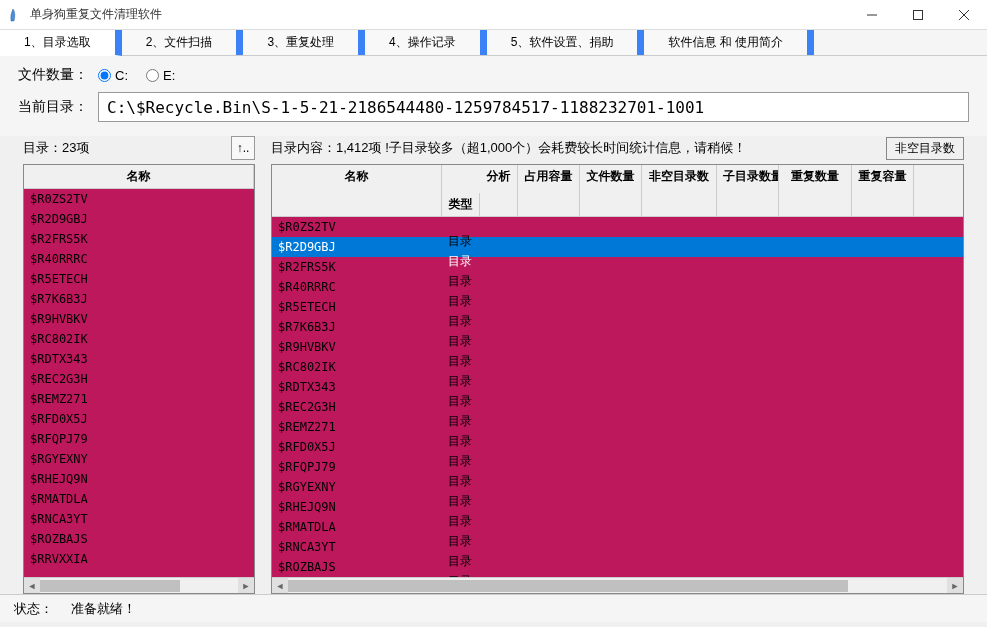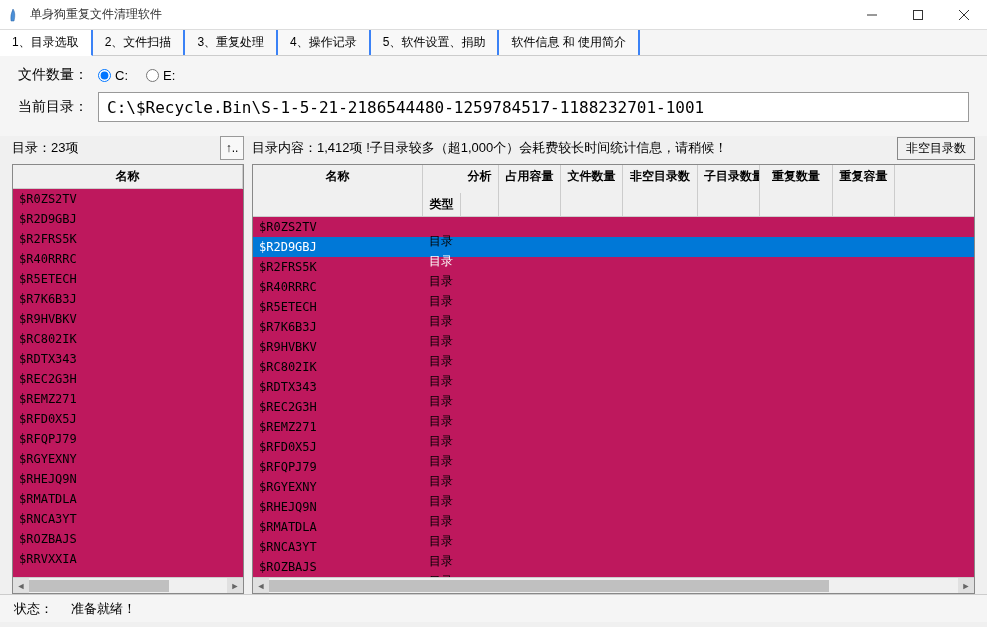--- a/index.html
+++ b/index.html
@@ -2,29 +2,29 @@
 <html><head>
 <meta charset="utf-8">
 <style>
 * { box-sizing: border-box; margin: 0; padding: 0; }
 body { font-family: "Microsoft YaHei", SimSun, sans-serif; font-size: 12px; background: #f0f0f0; width: 987px; height: 627px; overflow: hidden; }
 .titlebar { background: #fff; height: 30px; display: flex; align-items: center; padding-left: 8px; border-bottom: 1px solid #ddd; }
 .titlebar .icon { width: 16px; height: 16px; margin-right: 6px; }
 .titlebar .title { flex: 1; font-size: 12px; color: #333; }
 .titlebar .winbtn { width: 46px; height: 30px; display: flex; align-items: center; justify-content: center; cursor: pointer; }
 .menubar { background: #f5f5f5; height: 26px; display: flex; align-items: stretch; border-bottom: 1px solid #ccc; }
-.menubar .menuitem { padding: 0 12px; display: flex; align-items: center; border-right: 2px solid #3b82f6; background: #f8f8f8; cursor: pointer; }
+.menubar .menuitem { padding: 0 24px; display: flex; align-items: center; border-right: 7px solid #3b82f6; background: #f8f8f8; cursor: pointer; }
 .menubar .menuitem.active { background: #fff; border-bottom: 1px solid #fff; margin-bottom: -1px; }
 .toppanel { padding: 10px 18px 6px 18px; background: #f5f5f5; }
 .toppanel .row { display: flex; align-items: center; margin-bottom: 8px; }
 .toppanel .label { width: 80px; font-size: 14px; }
 .toppanel .radio-group { display: flex; gap: 18px; }
 .toppanel .radio-group label { display: flex; align-items: center; gap: 4px; font-size: 13px; }
 .pathbox { flex: 1; height: 30px; border: 1px solid #999; background: #fff; padding: 0 8px; font-family: monospace; font-size: 16px; display: flex; align-items: center; }
-.content { display: flex; gap: 8px; padding: 0 12px; height: 458px; }
+.content { display: flex; gap: 16px; padding: 0 23px; height: 458px; }
 .leftpane { width: 232px; display: flex; flex-direction: column; }
 .rightpane { flex: 1; display: flex; flex-direction: column; min-width: 0; }
 .pane-head { display: flex; align-items: center; height: 24px; margin-bottom: 4px; }
 .pane-head .info { font-size: 13px; flex: 1; white-space: nowrap; overflow: hidden; }
 .upbtn { width: 24px; height: 24px; border: 1px solid #999; background: #f8f8f8; cursor: pointer; display: flex; align-items: center; justify-content: center; margin-left: 4px; }
 .anbtn { border: 1px solid #888; background: #f0f0f0; padding: 2px 8px; font-size: 12px; cursor: pointer; }
 .listbox { flex: 1; border: 1px solid #888; background: #be185d; display: flex; flex-direction: column; overflow: hidden; }
 .listhead { display: flex; background: #f0f0f0; border-bottom: 1px solid #ccc; flex-shrink: 0; }
 .listhead .col { border-right: 1px solid #ccc; padding: 3px 6px; text-align: center; font-weight: bold; font-size: 12px; overflow: hidden; white-space: nowrap; }
 .listbody { flex: 1; overflow-y: scroll; overflow-x: hidden; font-family: monospace; }

